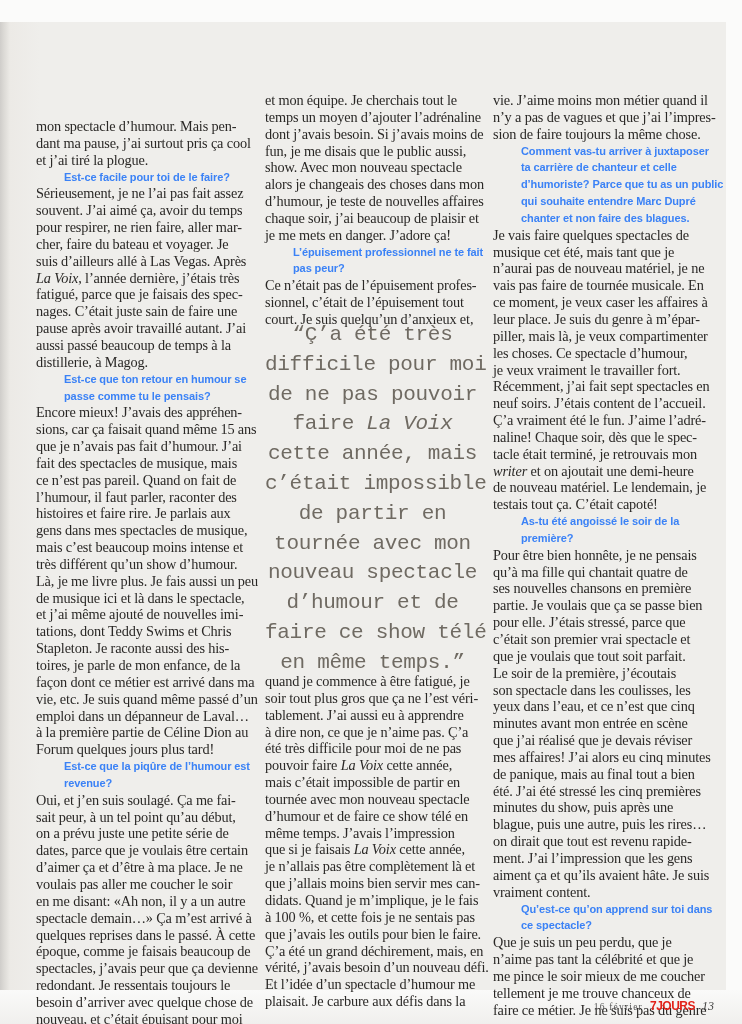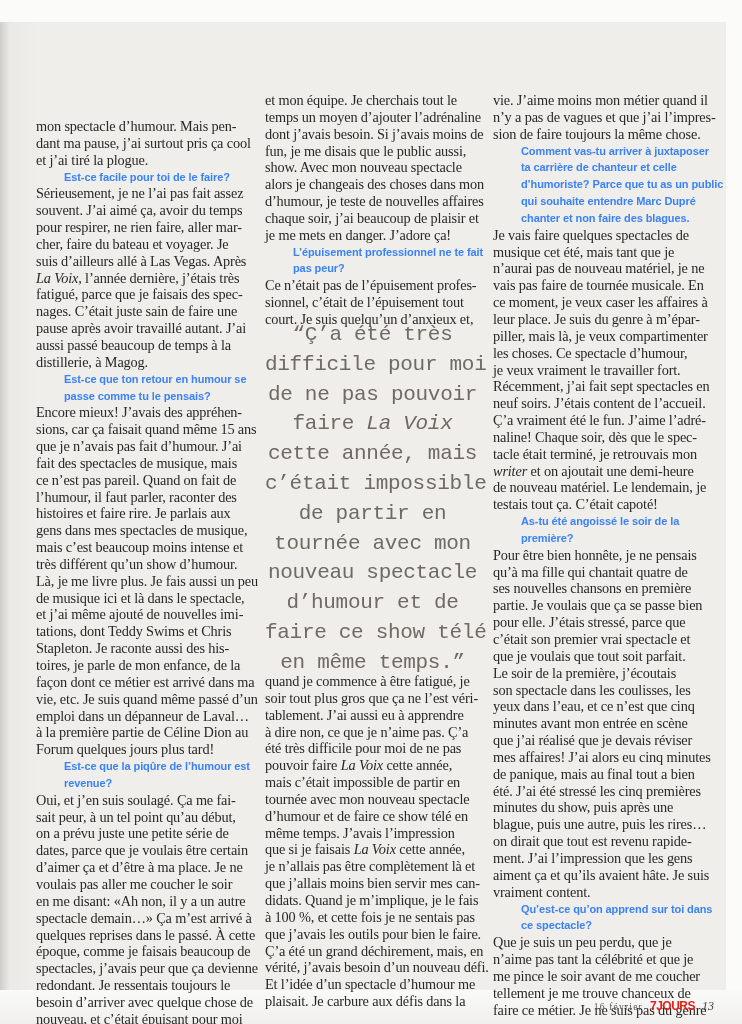--- a/index.html
+++ b/index.html
@@ -207,21 +207,21 @@
     <span class="l"><span>minutes du show, puis après une</span></span>
     <span class="l"><span>blague, puis une autre, puis les rires…</span></span>
     <span class="l"><span>on dirait que tout est revenu rapide-</span></span>
     <span class="l"><span>ment. J’ai l’impression que les gens</span></span>
     <span class="l"><span>aiment ça et qu’ils avaient hâte. Je suis</span></span>
     <span class="l"><span>vraiment content.</span></span>
     <span class="l q"><span>Qu’est-ce qu’on apprend sur toi dans</span></span>
     <span class="l q"><span>ce spectacle?</span></span>
     <span class="l"><span>Que je suis un peu perdu, que je</span></span>
     <span class="l"><span>n’aime pas tant la célébrité et que je</span></span>
-    <span class="l"><span>me pince le soir avant de me coucher</span></span>
+    <span class="l"><span>me pince le soir mieux de me coucher</span></span>
     <span class="l"><span>tellement je me trouve chanceux de</span></span>
     <span class="l"><span>faire ce métier. Je ne suis pas du genre</span></span>
   </div>
 
 <div class="footer">
   <span class="date">16 février</span>
   <span class="brand">7JOURS</span>
   <span class="num">13</span>
 </div>
 

